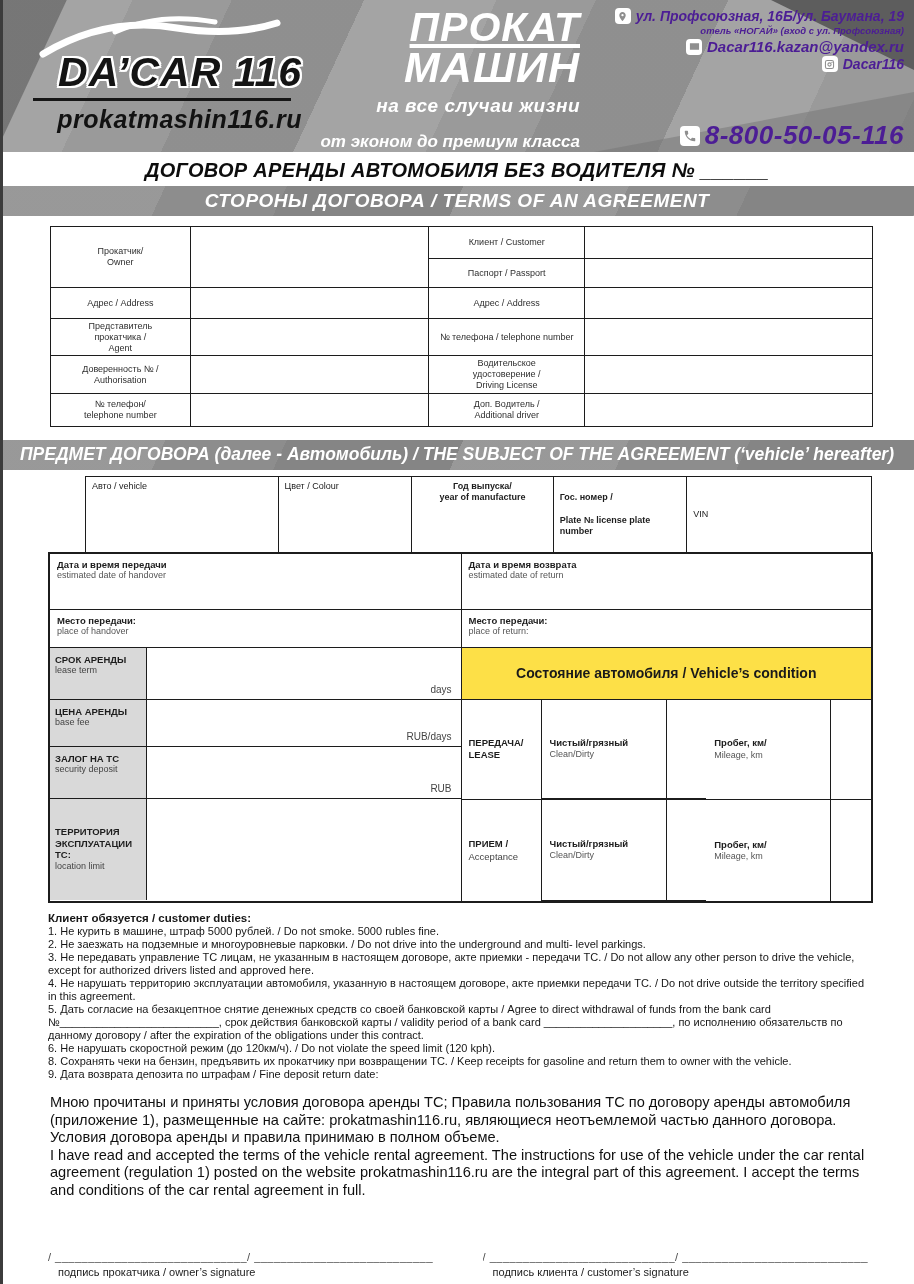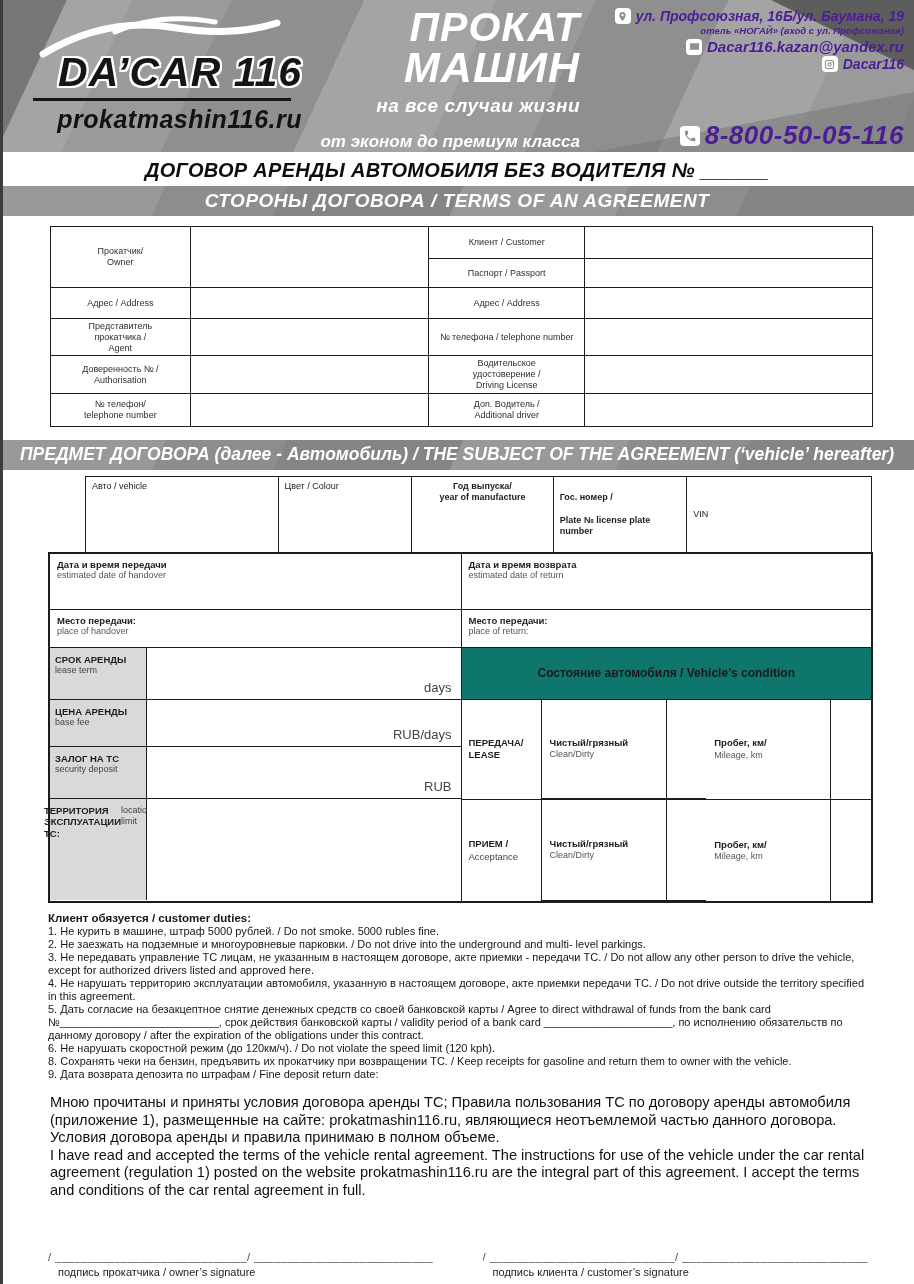--- a/index.html
+++ b/index.html
@@ -19,21 +19,21 @@
   .tri-br { position:absolute; bottom:0; right:0; width:320px; height:60px; background:rgba(120,120,120,0.55);
     clip-path:polygon(0 100%, 100% 0, 100% 100%); }
   .logo-block { position:absolute; left:22px; top:8px; width:280px; text-align:right; }
   .car-svg { display:block; margin:0 auto -6px auto; }
   .logo-name { font-size:41px; font-weight:900; font-style:italic; color:#141414; letter-spacing:1px; line-height:1;
     text-shadow:-2px -2px 0 #fff, 2px -2px 0 #fff, -2px 2px 0 #fff, 2px 2px 0 #fff, 0 -2px 0 #fff, 0 2px 0 #fff, -2px 0 0 #fff, 2px 0 0 #fff; }
   .logo-underline { height:3px; background:#161616; width:258px; margin:5px auto 4px auto; }
   .logo-site { font-size:25px; font-weight:800; font-style:italic; color:#121212; letter-spacing:0.5px; }
 
   .slogan { position:absolute; left:318px; top:8px; width:262px; text-align:right; color:#ffffff; font-style:italic; }
-  .slogan-1 { font-size:41px; font-weight:900; line-height:0.95; letter-spacing:1px; }
+  .slogan-1 { font-size:41px; font-weight:900; line-height:0.95; letter-spacing:1px;text-decoration:underline; }
   .slogan-2 { font-size:43px; font-weight:900; line-height:0.95; letter-spacing:1px; }
   .slogan-3 { font-size:19px; font-weight:800; margin-top:7px; letter-spacing:0.5px; }
   .slogan-4 { font-size:17px; font-weight:700; margin-top:15px; }
 
   .contacts { position:absolute; right:10px; top:8px; text-align:right; color:#4c1d95; font-style:italic; z-index:5; }
   .c-line { display:flex; justify-content:flex-end; align-items:center; gap:5px; margin-bottom:1px; }
   .c-address { font-size:14px; font-weight:800; }
   .c-note { font-size:9.5px; font-weight:700; margin:0 0 2px 0; }
   .c-email { font-size:15px; font-weight:800; }
   .c-ig { font-size:14px; font-weight:800; margin-bottom:6px; }
@@ -70,23 +70,23 @@
   .vright { border-left:1.7px solid #1c1c1c; }
   .vrow { border-bottom:1.7px solid #1c1c1c; display:flex; }
   .vrow.last { border-bottom:none; }
   .fcell { padding:5px 7px; font-size:9.5px; line-height:1.25; flex:1; }
   .fcell .ru { font-weight:bold; color:#1d1d1d; }
   .fcell .en { color:#555; font-size:9px; }
   .glabel { background:#d9d9d9; width:97px; flex:0 0 97px; border-right:1.7px solid #1c1c1c; padding:6px 5px; font-size:9.5px; line-height:1.25; }
   .glabel .ru { font-weight:bold; color:#1d1d1d; }
   .glabel .en { color:#444; font-size:9px; }
   .vval { flex:1; position:relative; background:#fff; }
-  .unit { position:absolute; right:9px; bottom:4px; font-size:13px; color:#444; }
-  .cond-header { background:#0f766e; display:flex; align-items:center; justify-content:center; text-align:center;
-    font-weight:bold; font-size:12px; color:#1a1a1a; padding:4px; }
+  .unit { position:absolute; right:9px; bottom:4px; font-size:10px; color:#444; }
+  .cond-header { background:#fde047; display:flex; align-items:center; justify-content:center; text-align:center;
+    font-weight:bold; font-size:14px; color:#1a1a1a; padding:4px; }
   .cond-block { display:flex; }
   .cb-label { width:80px; flex:0 0 80px; border-right:1.7px solid #1c1c1c; display:flex; flex-direction:column; justify-content:center;
     padding-left:7px; font-size:9.5px; line-height:1.3; }
   .cb-label .ru { font-weight:bold; color:#1d1d1d; }
   .cb-label .en { color:#444; }
   .cb-label .en.b { font-weight:bold; color:#1d1d1d; }
   .cb-rows { flex:1; display:flex; flex-direction:row; }
   .cb-row { flex:1; display:flex; border-bottom:1.7px solid #1c1c1c; }
   .cb-row.last { border-bottom:none; }
   .cb-sub { width:125px; flex:0 0 125px; border-right:1.7px solid #1c1c1c; display:flex; flex-direction:column; justify-content:center;
@@ -313,21 +313,21 @@
       <div class="vrow" style="height:52px">
         <div class="glabel">
           <div class="ru">ЗАЛОГ НА ТС</div>
           <div class="en">security deposit</div>
         </div>
         <div class="vval">
           <span class="unit">RUB</span>
         </div>
       </div>
       <div class="vrow last" style="height:101px">
-        <div class="glabel" style="display:flex;flex-direction:row;justify-content:center">
+        <div class="glabel" style="display:flex;flex-direction:column;justify-content:center">
           <div class="ru" style="white-space:pre-line">ТЕРРИТОРИЯ
 ЭКСПЛУАТАЦИИ ТС:</div>
           <div class="en">location limit</div>
         </div>
         <div class="vval"></div>
       </div>
     </div>
 
     <div class="vright">
       <div class="vrow" style="height:56px">

